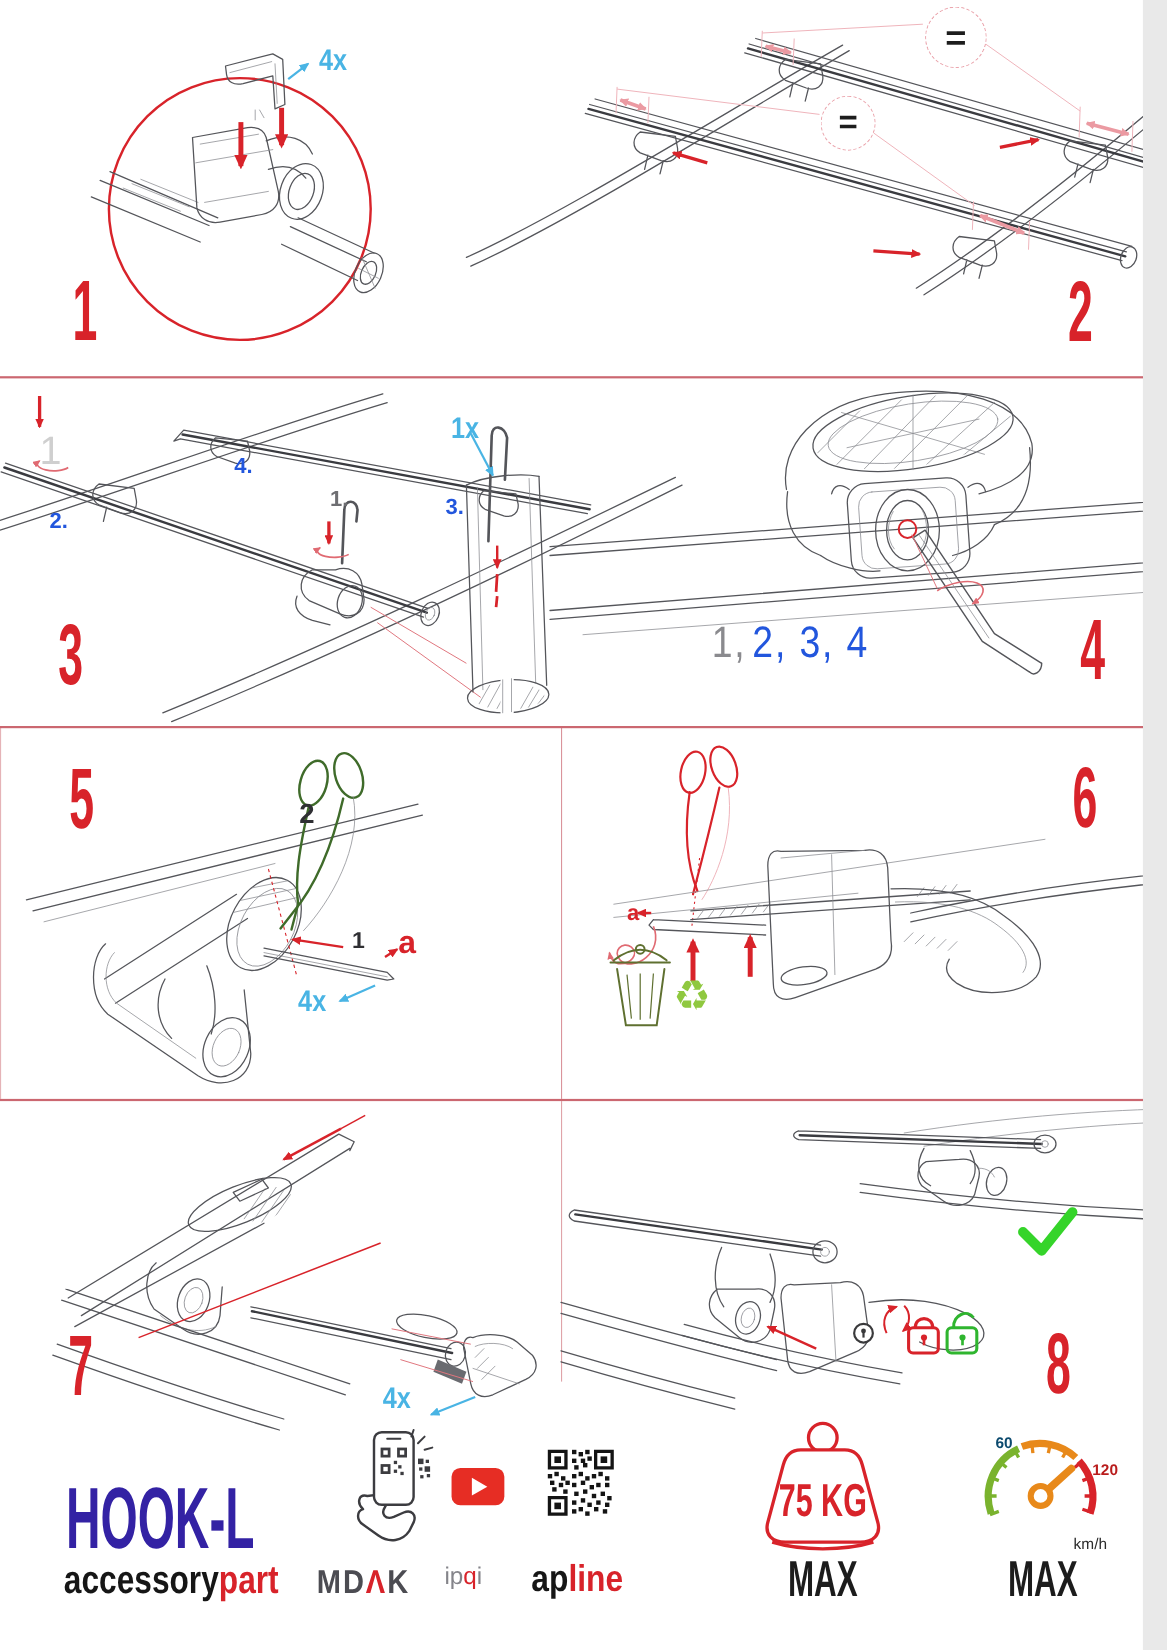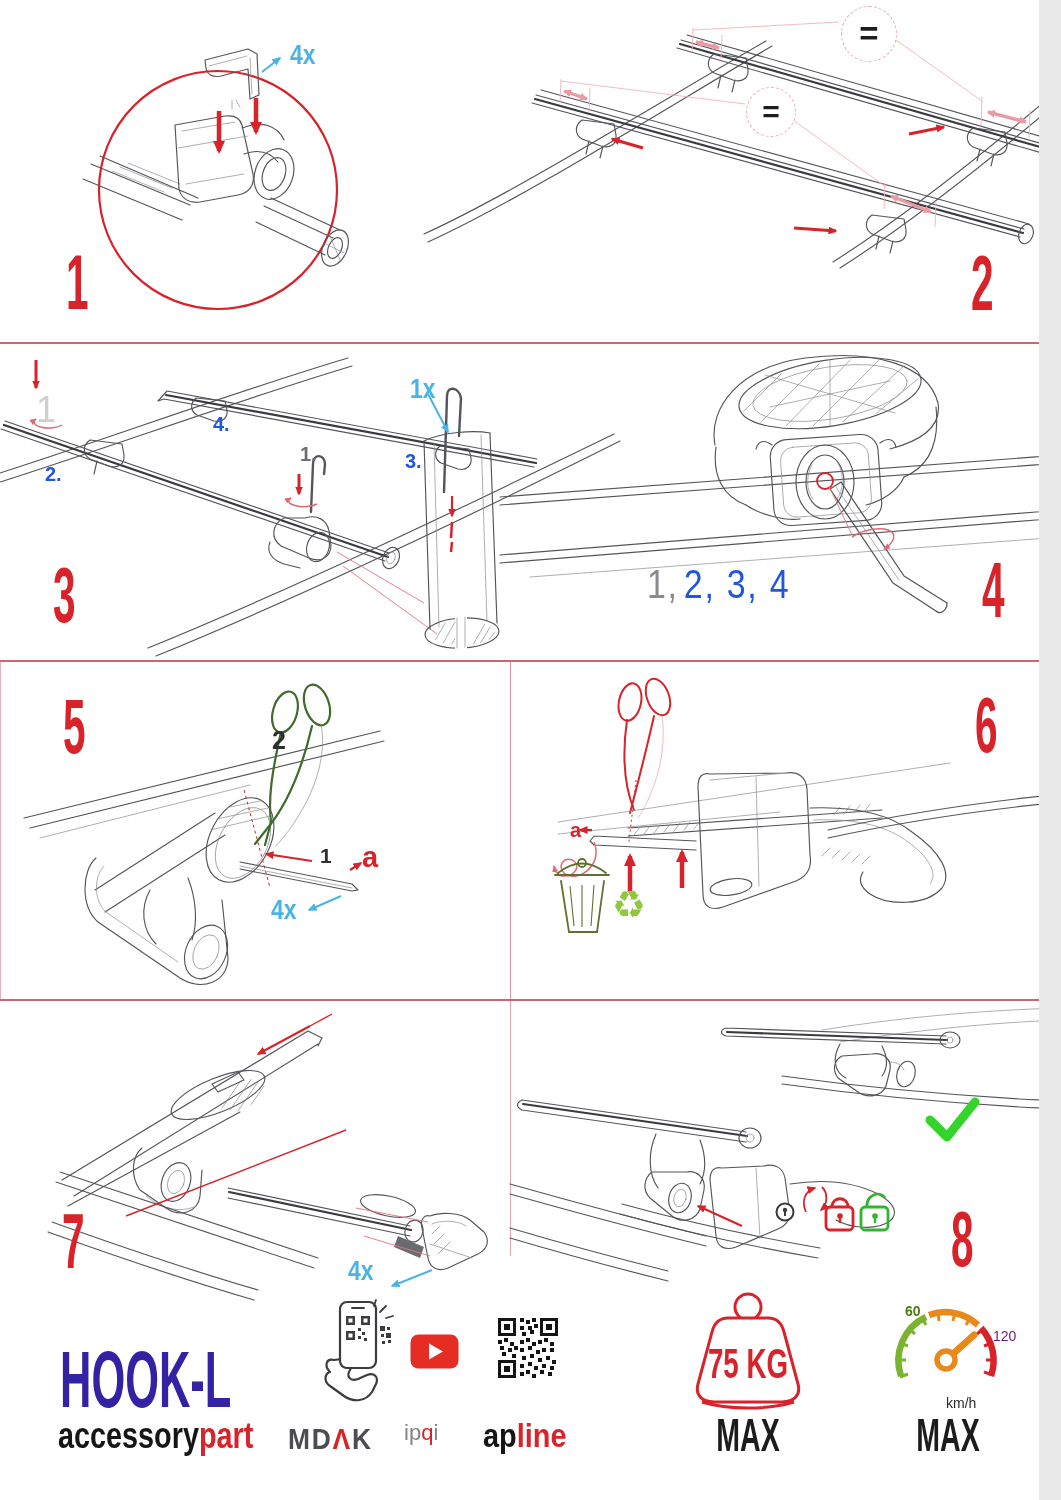--- a/index.html
+++ b/index.html
@@ -72,22 +72,22 @@
         white-space:nowrap;}
   .ipqi .red{color:#d8232a;}
   .apline{position:absolute;font-size:34px;line-height:1;font-weight:600;
           transform:scaleX(.85);transform-origin:left top;white-space:nowrap;}
   .apline .b1{color:#161616;}
   .apline .b2{color:#d8232a;}
   .kg{position:absolute;color:#d8232a;font-size:42px;line-height:1;font-weight:700;
       text-align:center;transform:scaleX(.66);transform-origin:center top;}
   .cmax{position:absolute;text-align:center;font-weight:700;color:#1c1c1c;font-size:46px;
         line-height:1;transform:scaleX(.62);transform-origin:center top;}
-  .sp60{position:absolute;color:#4d7c0f;font-size:14px;font-weight:700;line-height:1;}
-  .sp120{position:absolute;color:#701a75;font-size:14px;font-weight:400;line-height:1;}
+  .sp60{position:absolute;color:#0c4a6e;font-size:14px;font-weight:700;line-height:1;}
+  .sp120{position:absolute;color:#b91c1c;font-size:14px;font-weight:700;line-height:1;}
   .kmh{position:absolute;color:#2b2b2b;font-size:14px;font-weight:400;line-height:1;}
 </style>
 </head>
 <body>
 
 <div class="page">
 
   <svg class="art" style="left:28px;top:8px" width="335" height="325" viewBox="0 0 335 325">
     <defs>
       <marker id="mr" markerUnits="userSpaceOnUse" markerWidth="9" markerHeight="8" refX="7.5" refY="4" orient="auto">
@@ -576,16 +576,16 @@
       <path d="M50,16 L51,25 M67,16 L65,25 M82,22 L78,29"></path>
     </g>
     <g stroke="#d8232a" stroke-width="3">
       <path d="M95,33 L89,38 M104,47 L96,50 M107,64 L98,64 M105,79 L96,76"></path>
     </g>
     <line x1="66" y1="57" x2="86" y2="39" stroke="#e8891a" stroke-width="7" stroke-linecap="round"></line>
     <circle cx="58" cy="64" r="9" fill="#fff" stroke="#e8891a" stroke-width="5.5"></circle>
   </svg>
   <div class="sp60" style="left:905px;top:1304px">60</div>
   <div class="sp120" style="left:993px;top:1329px">120</div>
-  <div class="kmh" style="left:946px;top:1396px">km/h</div>
+  <div class="kmh" style="left:976px;top:1396px">km/h</div>
   <div class="cmax" style="left:888px;top:1412px;width:120px">MAX</div>
 
 </div>
 
 </body></html>

